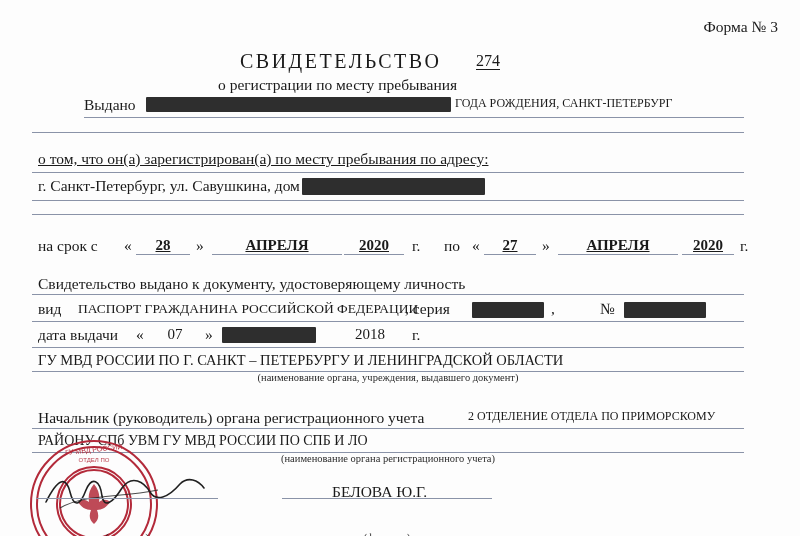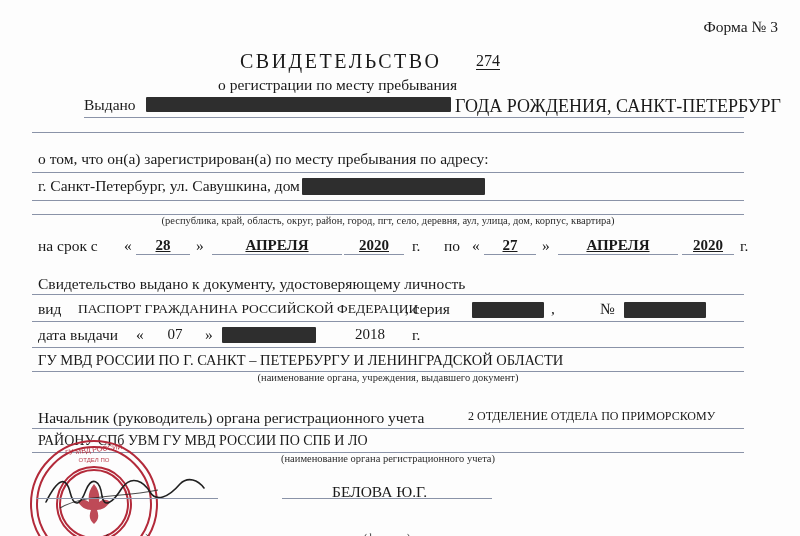--- a/index.html
+++ b/index.html
@@ -92,33 +92,32 @@
 <div id="page">
 
   <div class="abs form-no">Форма № 3</div>
 
   <div class="abs title-main">СВИДЕТЕЛЬСТВО</div>
   <div class="abs title-num">274</div>
   <div class="abs title-sub">о регистрации по месту пребывания</div>
 
   <div class="abs lbl" style="top:96px; left:84px;">Выдано</div>
   <div class="abs redact" style="top:97px; left:146px; width:305px;"></div>
-  <div class="abs lbl" style="top:96px; left:455px; font-size:18px;">ГОДА РОЖДЕНИЯ, САНКТ-ПЕТЕРБУРГ</div>
+  <div class="abs lbl" style="top:96px; left:455px; font-size:12px;">ГОДА РОЖДЕНИЯ, САНКТ-ПЕТЕРБУРГ</div>
   <div class="abs rule" style="top:117px; left:84px; width:660px;"></div>
 
   <div class="abs rule" style="top:132px; left:32px; width:712px;"></div>
 
-  <div class="abs lbl" style="top:150px; left:38px;">о том, что он(а) зарегистрирован(а) по месту пребывания по адресу:</div>
+  <div class="abs lbl" style="top:150px; left:38px;text-decoration:underline;">о том, что он(а) зарегистрирован(а) по месту пребывания по адресу:</div>
   <div class="abs rule" style="top:172px; left:32px; width:712px;"></div>
 
   <div class="abs lbl" style="top:177px; left:38px;">г. Санкт-Петербург, ул. Савушкина, дом</div>
   <div class="abs redact" style="top:178px; left:302px; width:183px; height:17px;"></div>
   <div class="abs rule" style="top:200px; left:32px; width:712px;"></div>
   <div class="abs rule" style="top:214px; left:32px; width:712px;"></div>
-  <div class="abs small-note" style="top:215px; left:32px; width:712px;">(республика, край, область, округ, район, город, пгт, село, деревня, аул, улица, дом, корпус, квартира)</div>
 
   <div class="abs lbl" style="top:237px; left:38px;">на срок с</div>
   <div class="abs lbl" style="top:237px; left:124px;">«</div>
   <div class="abs u-val bold-ish" style="top:237px; left:136px; width:54px;">28</div>
   <div class="abs rule" style="top:254px; left:136px; width:54px;"></div>
   <div class="abs lbl" style="top:237px; left:196px;">»</div>
   <div class="abs u-val bold-ish" style="top:237px; left:212px; width:130px;">АПРЕЛЯ</div>
   <div class="abs rule" style="top:254px; left:212px; width:130px;"></div>
   <div class="abs u-val bold-ish" style="top:237px; left:344px; width:60px;">2020</div>
   <div class="abs rule" style="top:254px; left:344px; width:60px;"></div>

